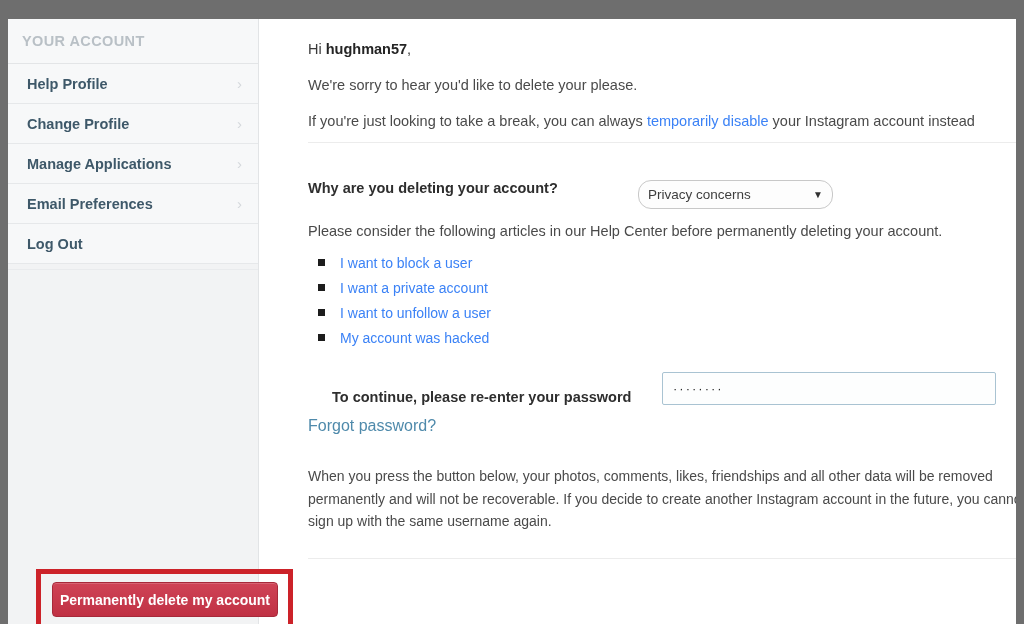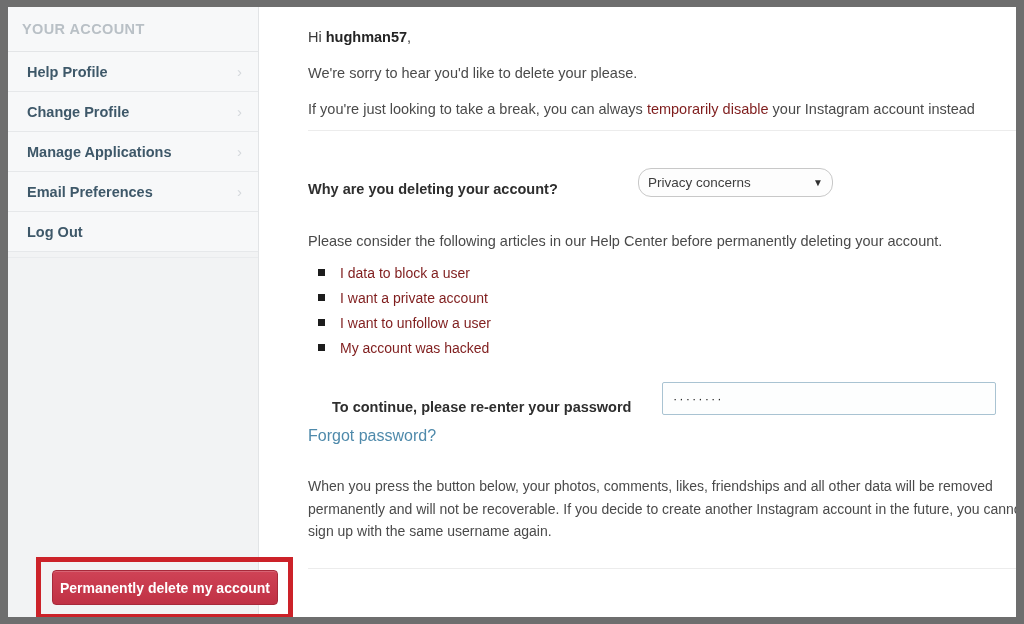--- a/index.html
+++ b/index.html
@@ -9,21 +9,21 @@
     width: 1024px;
     height: 624px;
     overflow: hidden;
     background: #6e6e6e;
     font-family: "Liberation Sans", sans-serif;
   }
 
   
   .frame {
     position: absolute;
-    left: 0; top: 0;
+    left: 0; top: 12px;
     width: 1024px;
     height: 480px;
     background: #6e6e6e;
   }
 
   .page {
     position: absolute;
     left: 8px;
     top: 7px;
     width: 1008px;
@@ -109,38 +109,38 @@
 
   .lead {
     font-size: 14.5px;
     color: #4a4a4a;
     margin-bottom: 20px;
   }
 
   .lead.last { margin-bottom: 13px; }
 
   a.link {
-    color: #7f1d1d;
+    color: #3b82f6;
     text-decoration: none;
     cursor: pointer;
   }
 
   hr.rule {
     border: none;
     border-top: 1px solid #ececec;
     margin: 0 0 0 0;
     width: 718px;
   }
 
   
   .reason-row {
     display: flex;
-    align-items: flex-end;
+    align-items: flex-start;
     margin-top: 37px;
-    margin-bottom: 36px;
+    margin-bottom: 14px;
   }
 
   .reason-label {
     font-size: 14.5px;
     font-weight: bold;
     color: #2e2e2e;
     width: 330px;
     flex: 0 0 330px;
   }
 
@@ -328,21 +328,21 @@
           <span>Privacy concerns</span>
           <span class="caret">▼</span>
         </div>
       </div>
 
       <p class="help-intro">Please consider the following articles in our Help Center before permanently deleting your account.</p>
 
       <ul class="help-list">
         <li>
           <span class="bullet"></span>
-          <a class="link">I data to block a user</a>
+          <a class="link">I want to block a user</a>
         </li>
         <li>
           <span class="bullet"></span>
           <a class="link">I want a private account</a>
         </li>
         <li>
           <span class="bullet"></span>
           <a class="link">I want to unfollow a user</a>
         </li>
         <li>

